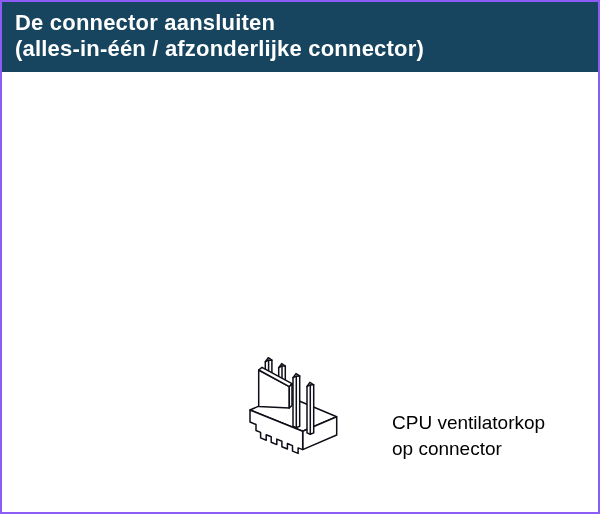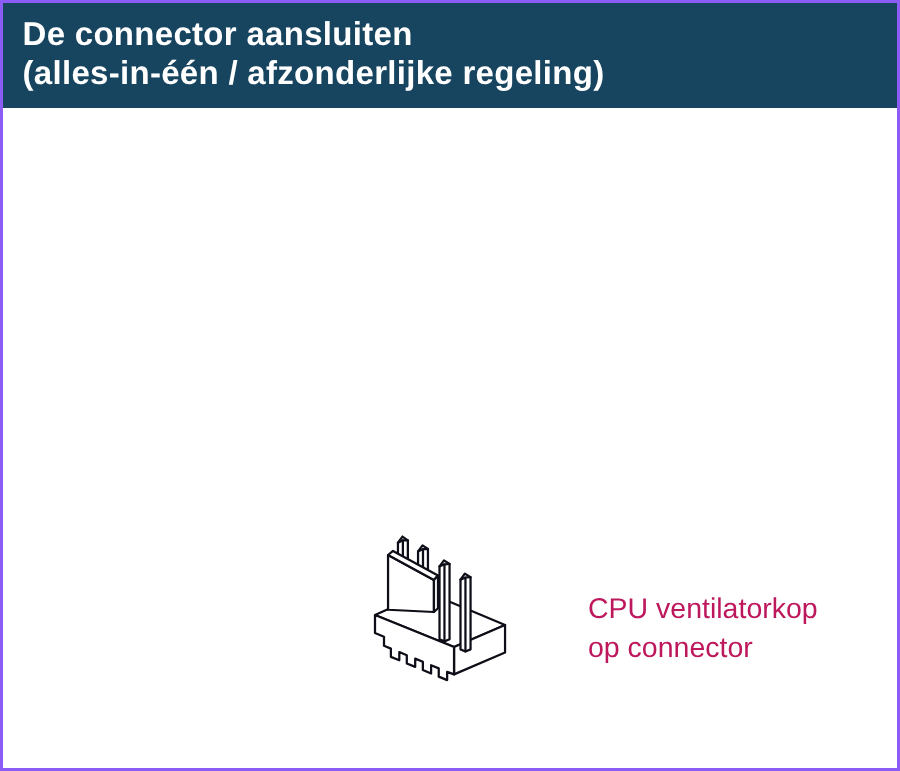--- a/index.html
+++ b/index.html
@@ -40,35 +40,35 @@
     height: 110px;
   }
   .illustration svg {
     display: block;
     width: 100%;
     height: 100%;
   }
   .caption {
     position: absolute;
     left: 390px;
-    top: 392px;
-    color: #be185d;
+    top: 408px;
+    color: #000000;
     font-size: 19px;
     line-height: 26px;
   }
   .caption .cap-line { white-space: nowrap; }
 </style>
 </head>
 <body>
 
 <div class="frame">
 
   <div class="header">
     <div class="line">De connector aansluiten</div>
-    <div class="line">(alles-in-één / afzonderlijke regeling)</div>
+    <div class="line">(alles-in-één / afzonderlijke connector)</div>
   </div>
 
   <div class="illustration">
     <svg viewBox="0 0 99 110" xmlns="http://www.w3.org/2000/svg" fill="#ffffff" stroke="#0e0e18" stroke-width="1.5" stroke-linejoin="round" stroke-linecap="round">
 
       <path d="M3,56 L37.3,40.7 L89.7,62.7 L55.7,77.3 Z"></path>
 
       <path d="M55.7,77.3 L89.7,62.7 L89.7,81 L55.7,95.6 Z"></path>
 
       <path d="M3,56 L55.7,77.3 L55.7,95.6

